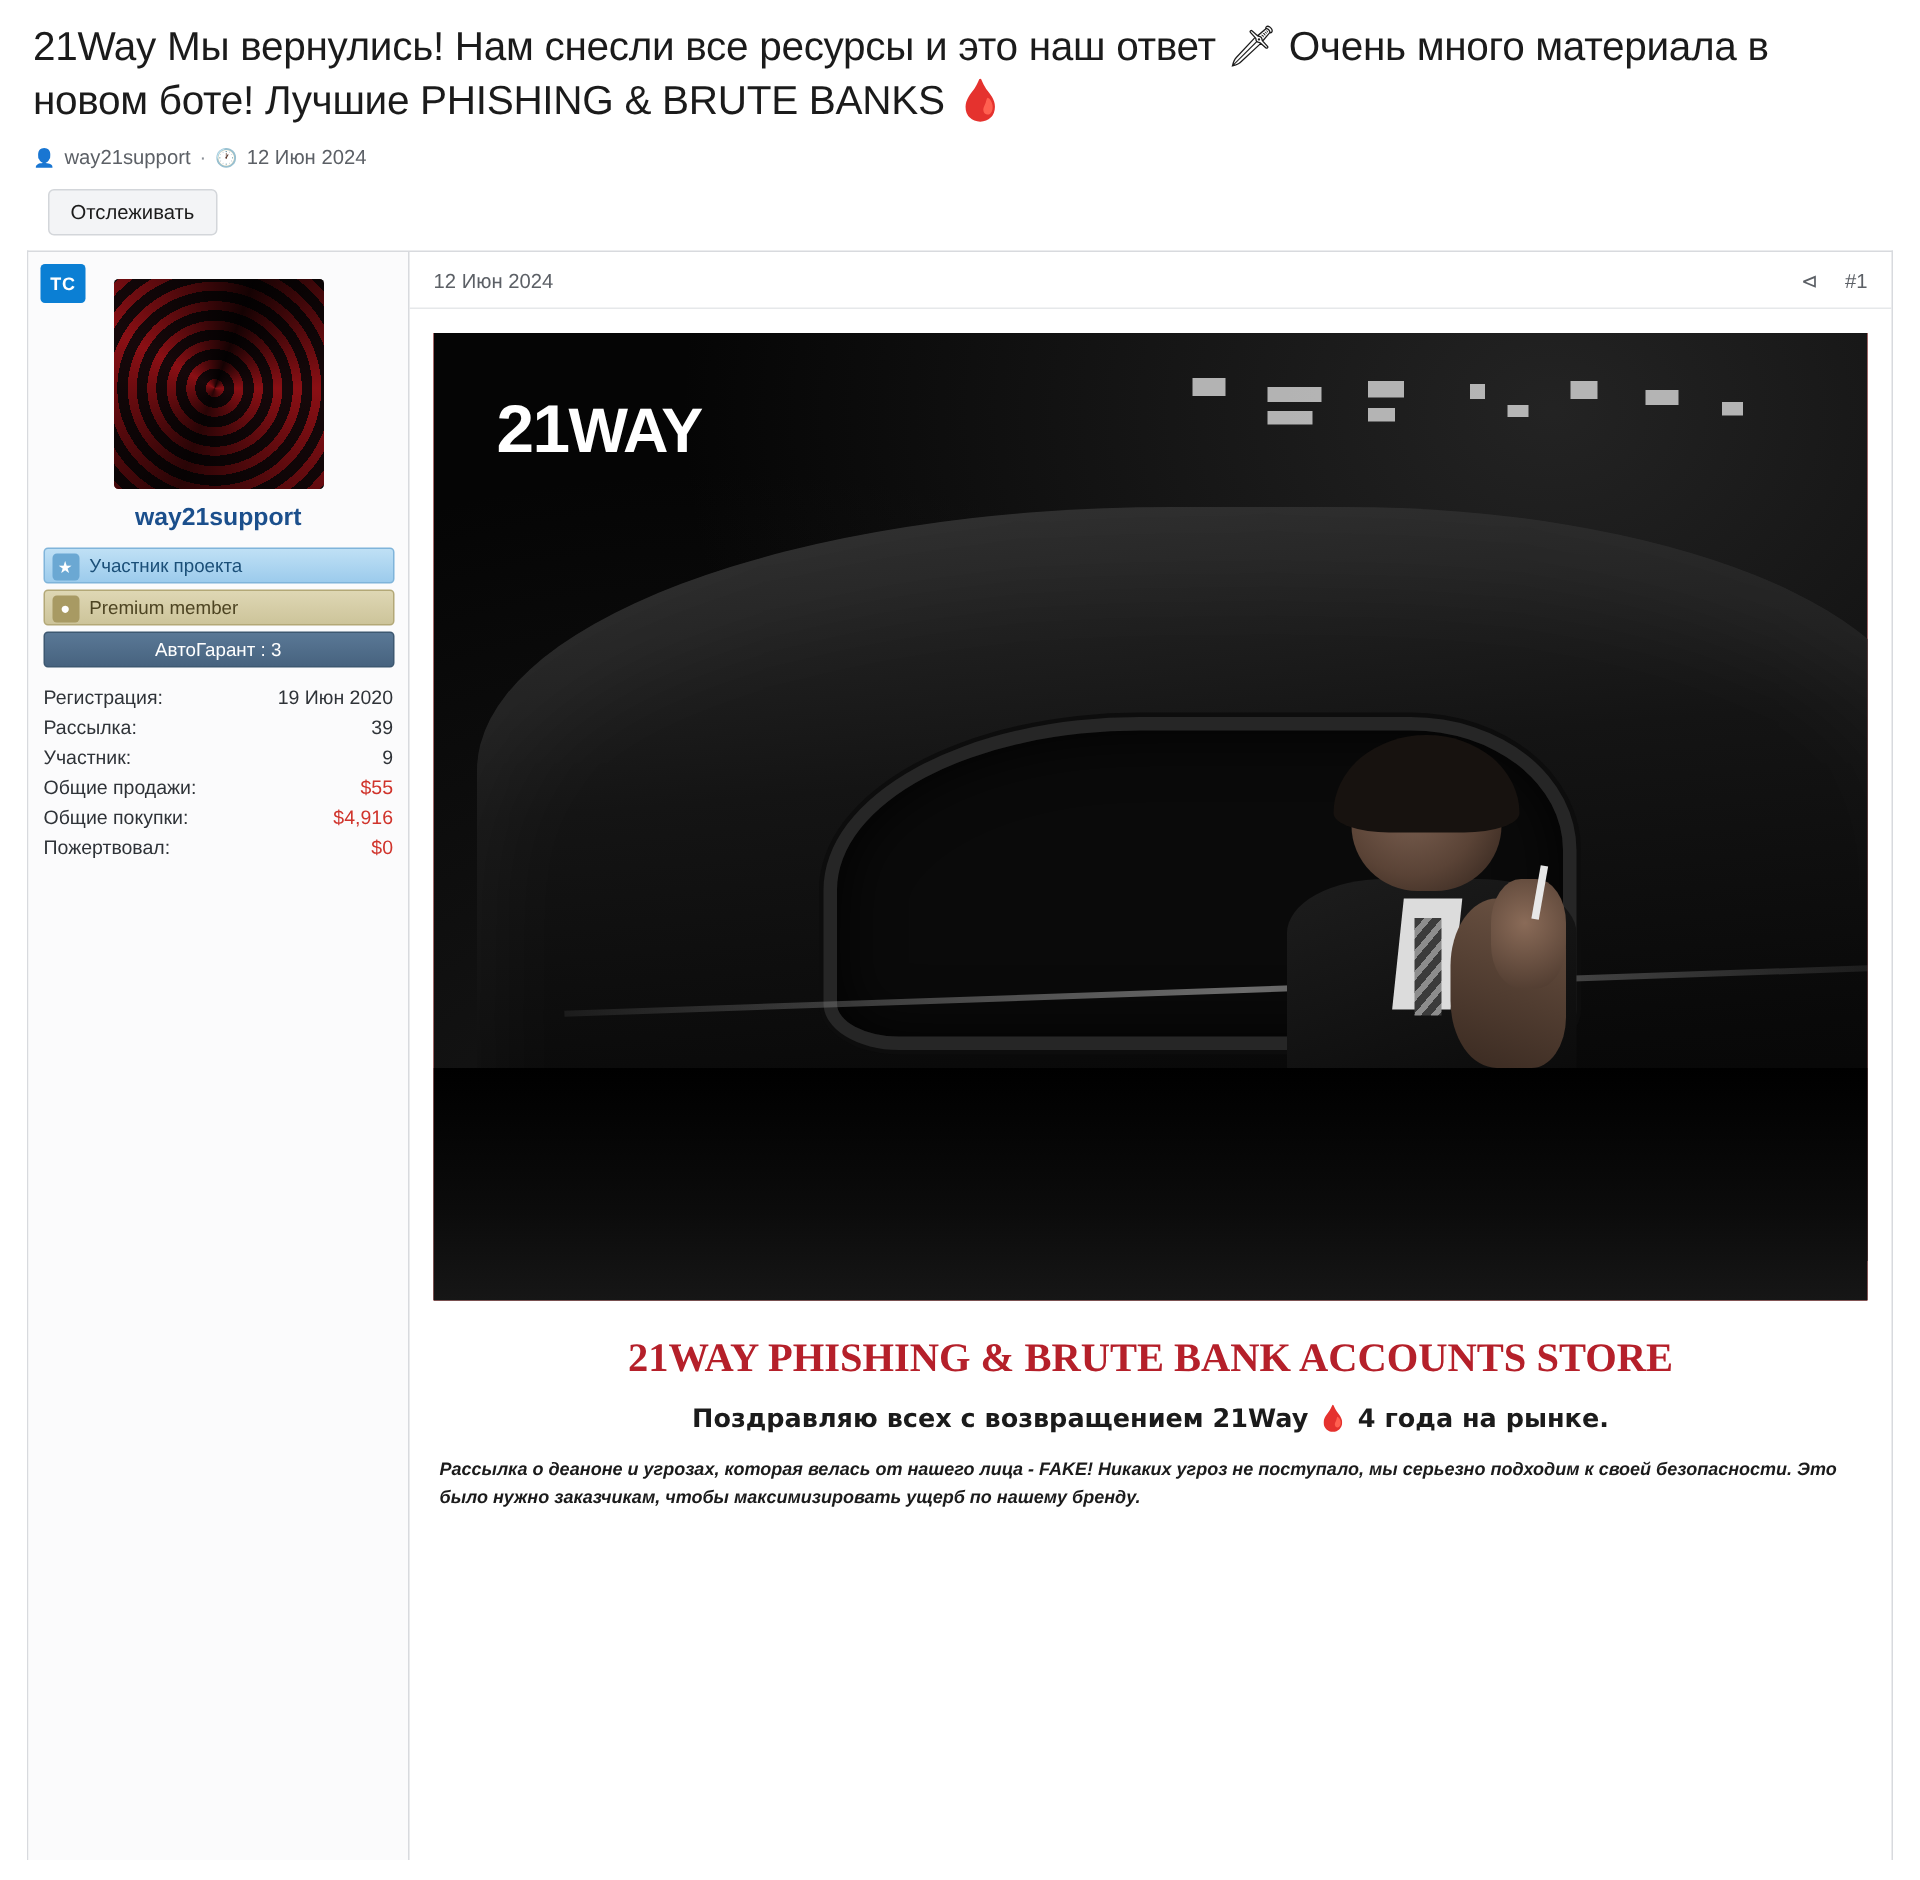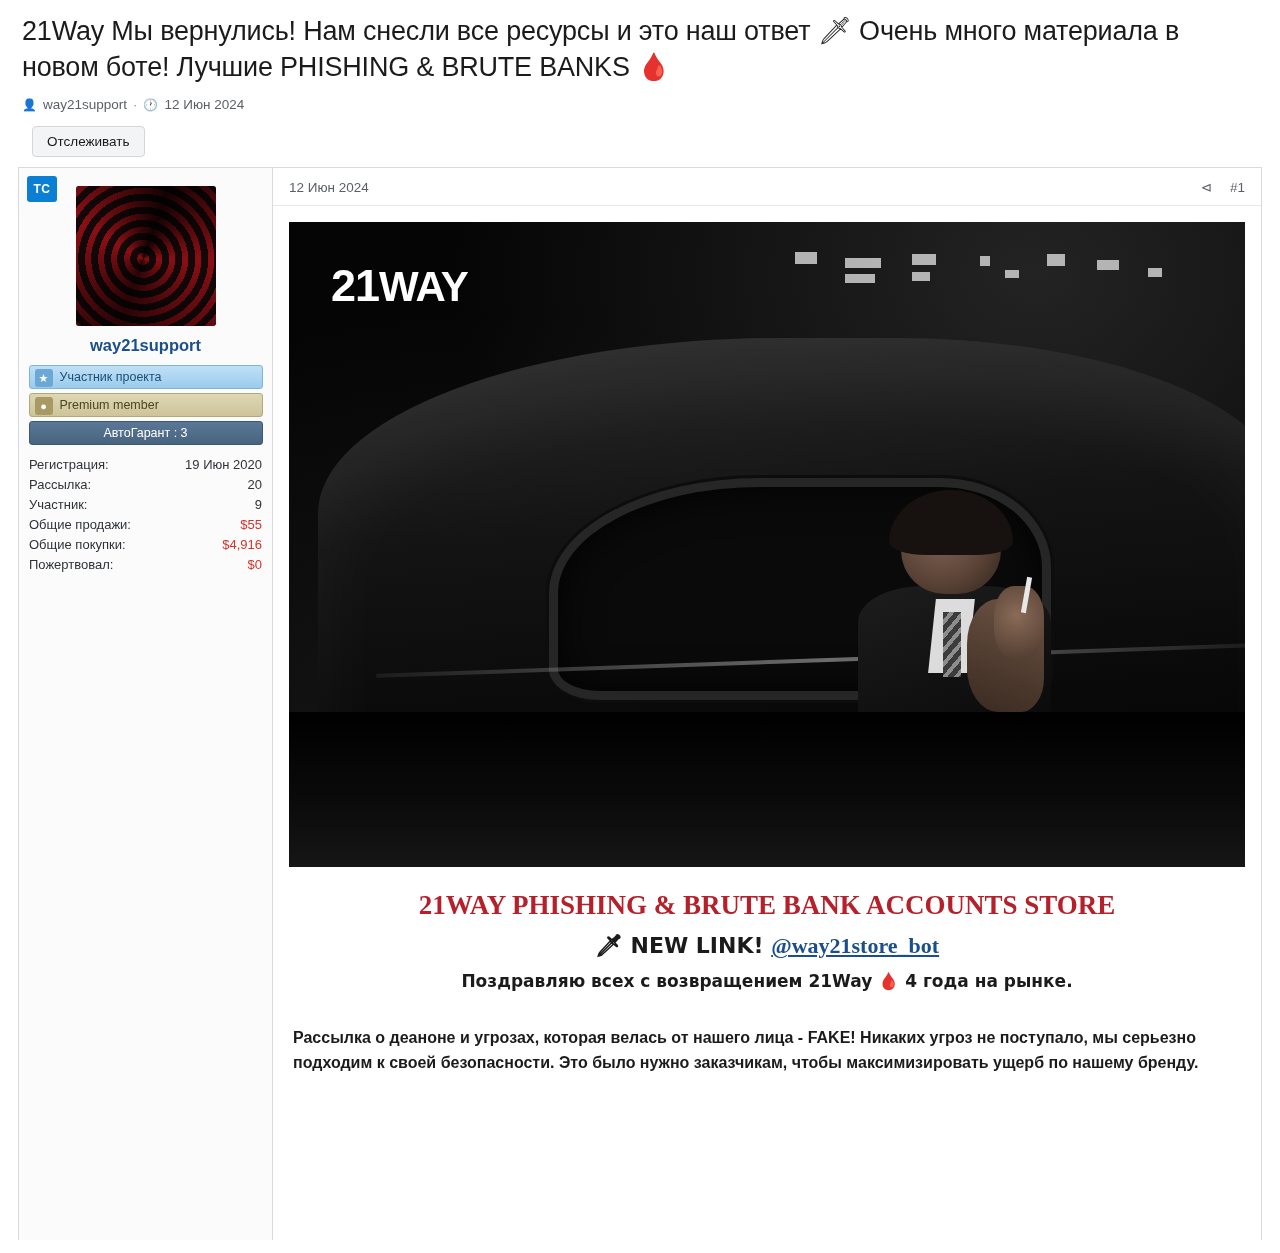--- a/index.html
+++ b/index.html
@@ -427,25 +427,26 @@
     color: #1b1b1b;
   }
   .para {
     font-size: 16px;
     line-height: 1.55;
     margin-top: 22px;
     color: #1b1b1b;
   }
   .para b { font-weight: bold; }
   .para-bold {
-    font-size: 16px;
+    font-size: 12px;
     line-height: 1.55;
-    margin-top: 35px;
+    margin-top: 14px;
     font-weight: bold;
     color: #1b1b1b;
+    font-style: italic;
   }
   .emoji { font-family: "DejaVu Sans", sans-serif; }
 </style>
 </head>
 <body>
 
 <div class="page">
 
   <div class="thread-header">
     <h1 class="thread-title">21Way Мы вернулись! Нам снесли все ресурсы и это наш ответ 🗡 Очень много материала в новом боте! Лучшие PHISHING &amp; BRUTE BANKS 🩸</h1>
@@ -485,21 +486,21 @@
         <div class="banner banner-garant">АвтоГарант : 3</div>
       </div>
 
       <div class="stats">
         <div class="stat-row">
           <span class="stat-label">Регистрация:</span>
           <span class="stat-value">19 Июн 2020</span>
         </div>
         <div class="stat-row">
           <span class="stat-label">Рассылка:</span>
-          <span class="stat-value">20</span>
+          <span class="stat-value">39</span>
         </div>
         <div class="stat-row">
           <span class="stat-label">Участник:</span>
           <span class="stat-value">9</span>
         </div>
         <div class="stat-row">
           <span class="stat-label">Общие продажи:</span>
           <span class="stat-value money">$55</span>
         </div>
         <div class="stat-row">
@@ -552,23 +553,20 @@
               <div class="hand"></div>
               <div class="cig"></div>
             </div>
           </div>
           <div class="road"></div>
           <div class="logo"><span>21</span><span class="way">WAY</span></div>
         </div>
 
         <div class="post-text">
           <div class="t-red-head">21WAY PHISHING &amp; BRUTE BANK ACCOUNTS STORE</div>
-          <div class="t-link-line">
-            <span class="emoji">🗡 NEW LINK! </span><a href="#">@way21store_bot</a>
-          </div>
           <div class="t-congrats emoji">Поздравляю всех с возвращением 21Way 🩸 4 года на рынке.</div>
 
 
           <div class="para-bold">Рассылка о деаноне и угрозах, которая велась от нашего лица - FAKE! Никаких угроз не поступало, мы серьезно подходим к своей безопасности. Это было нужно заказчикам, чтобы максимизировать ущерб по нашему бренду.</div>
         </div>
 
       </div>
     </div>
   </div>
 </div>

